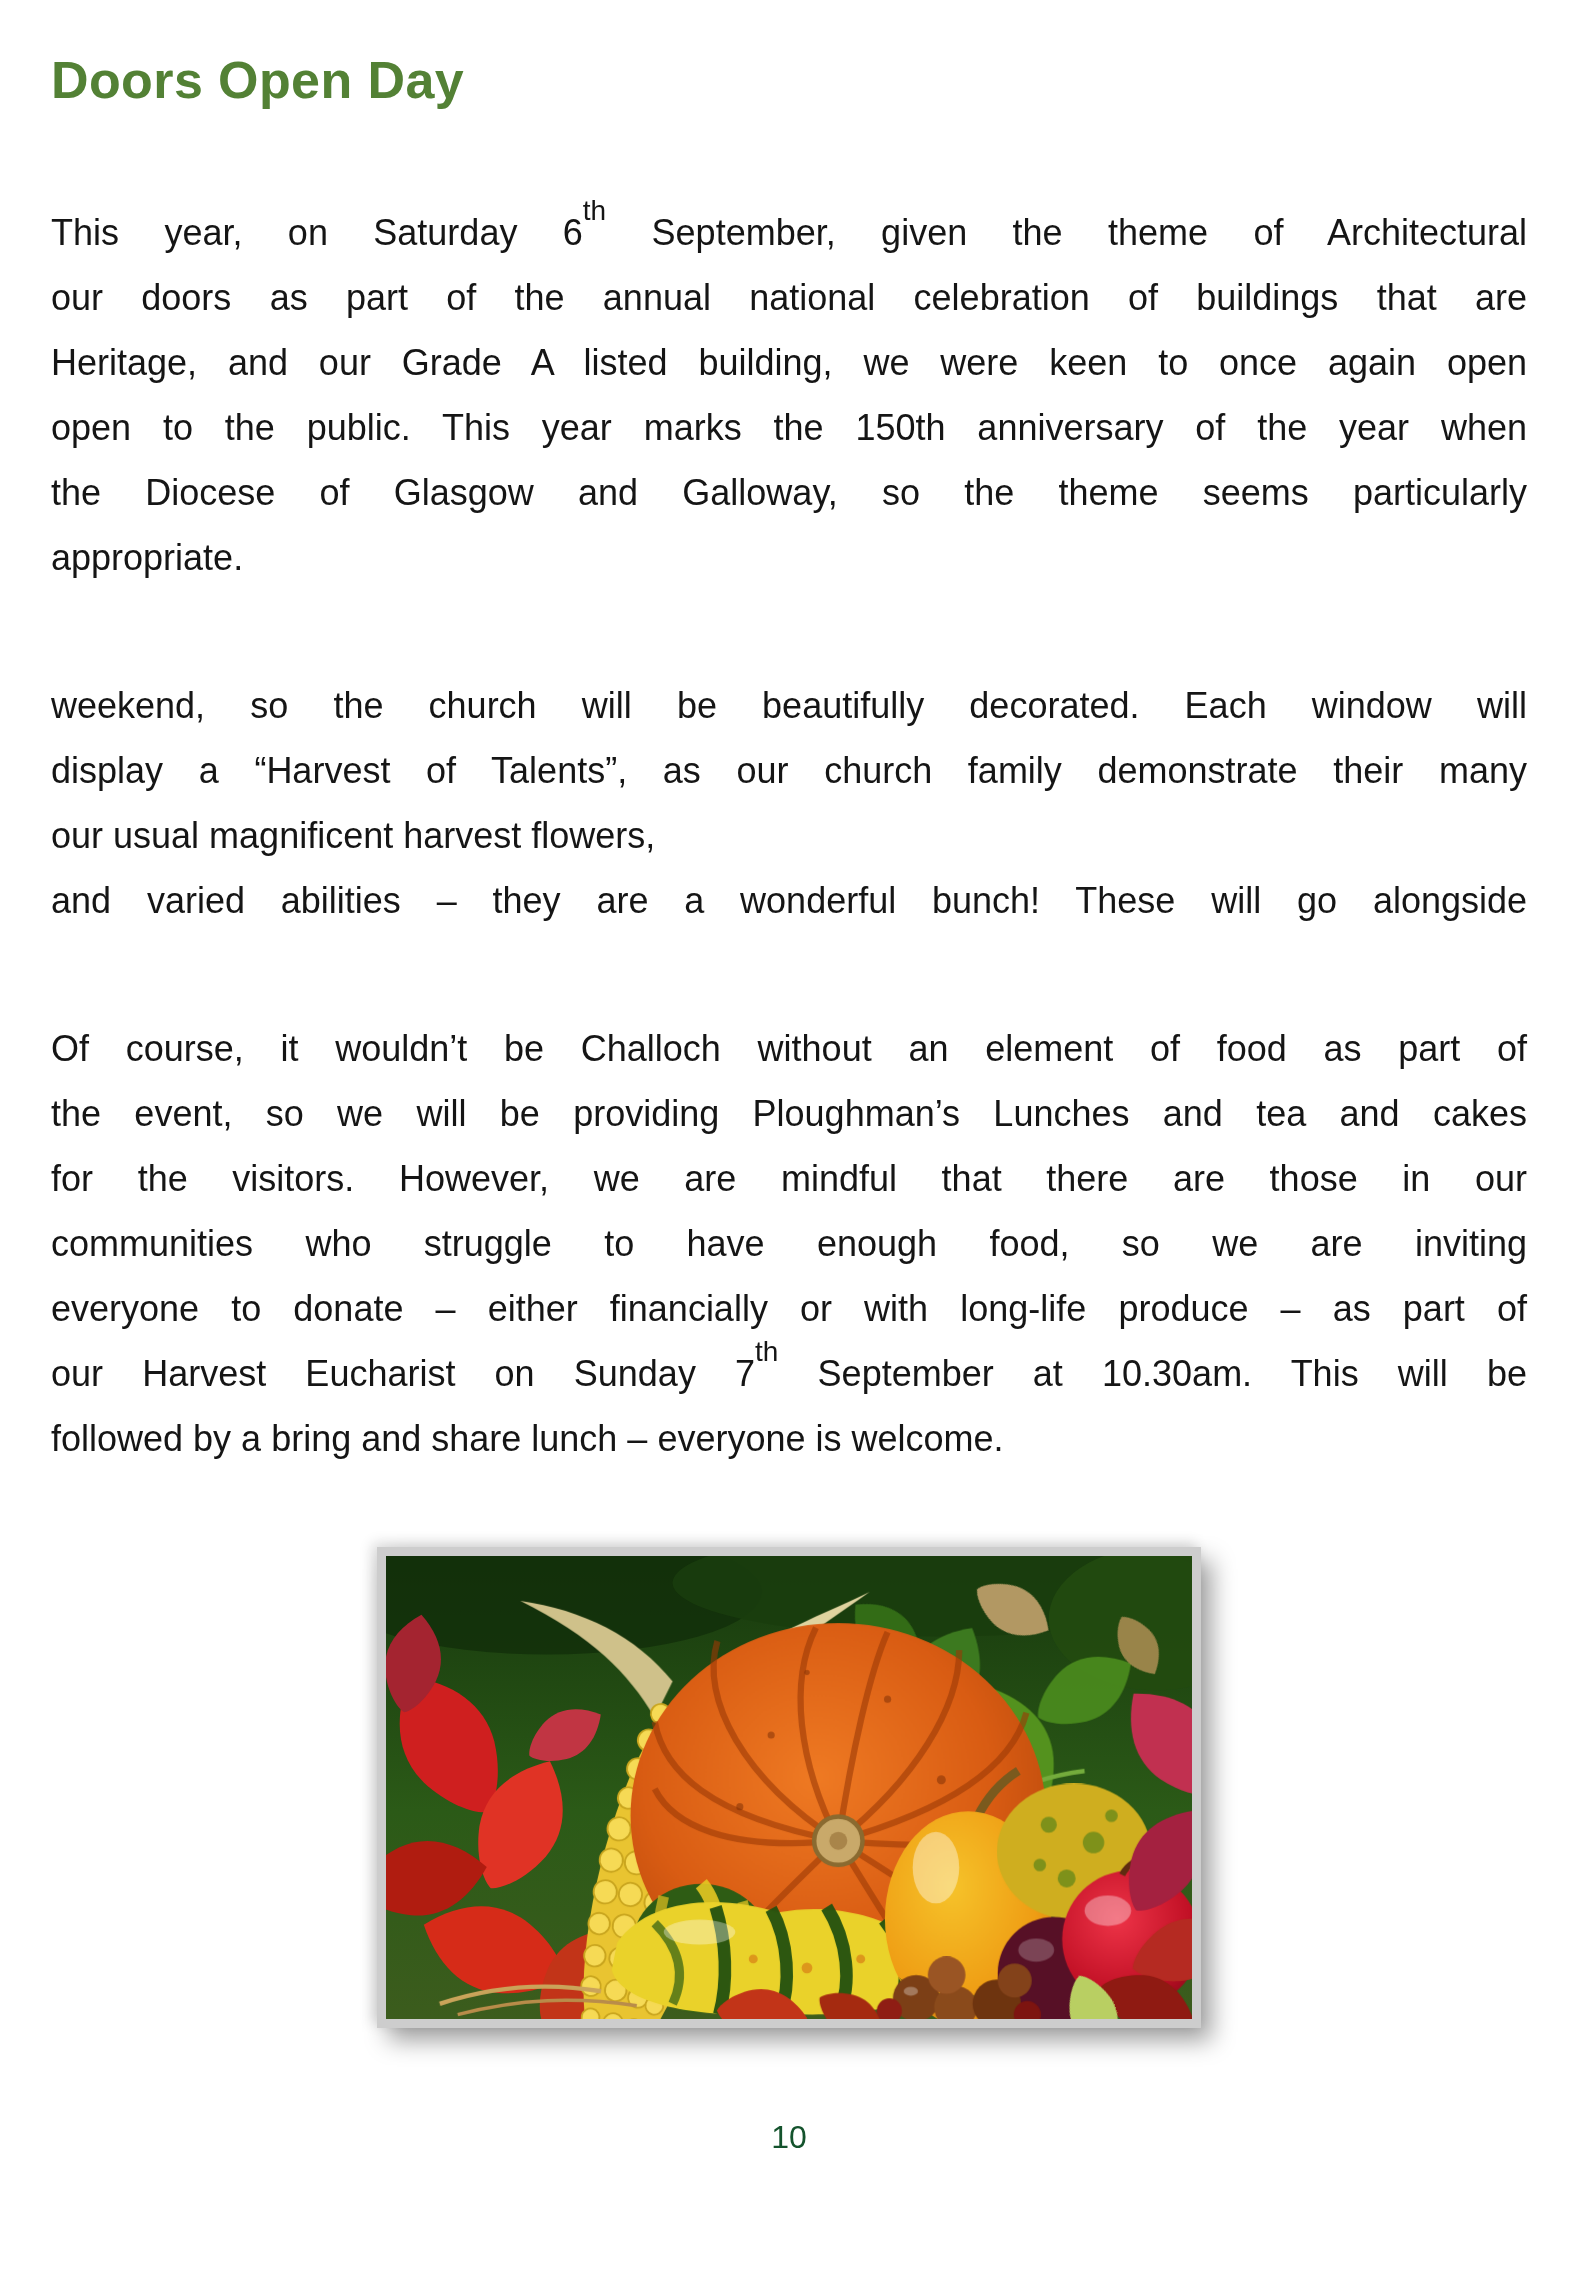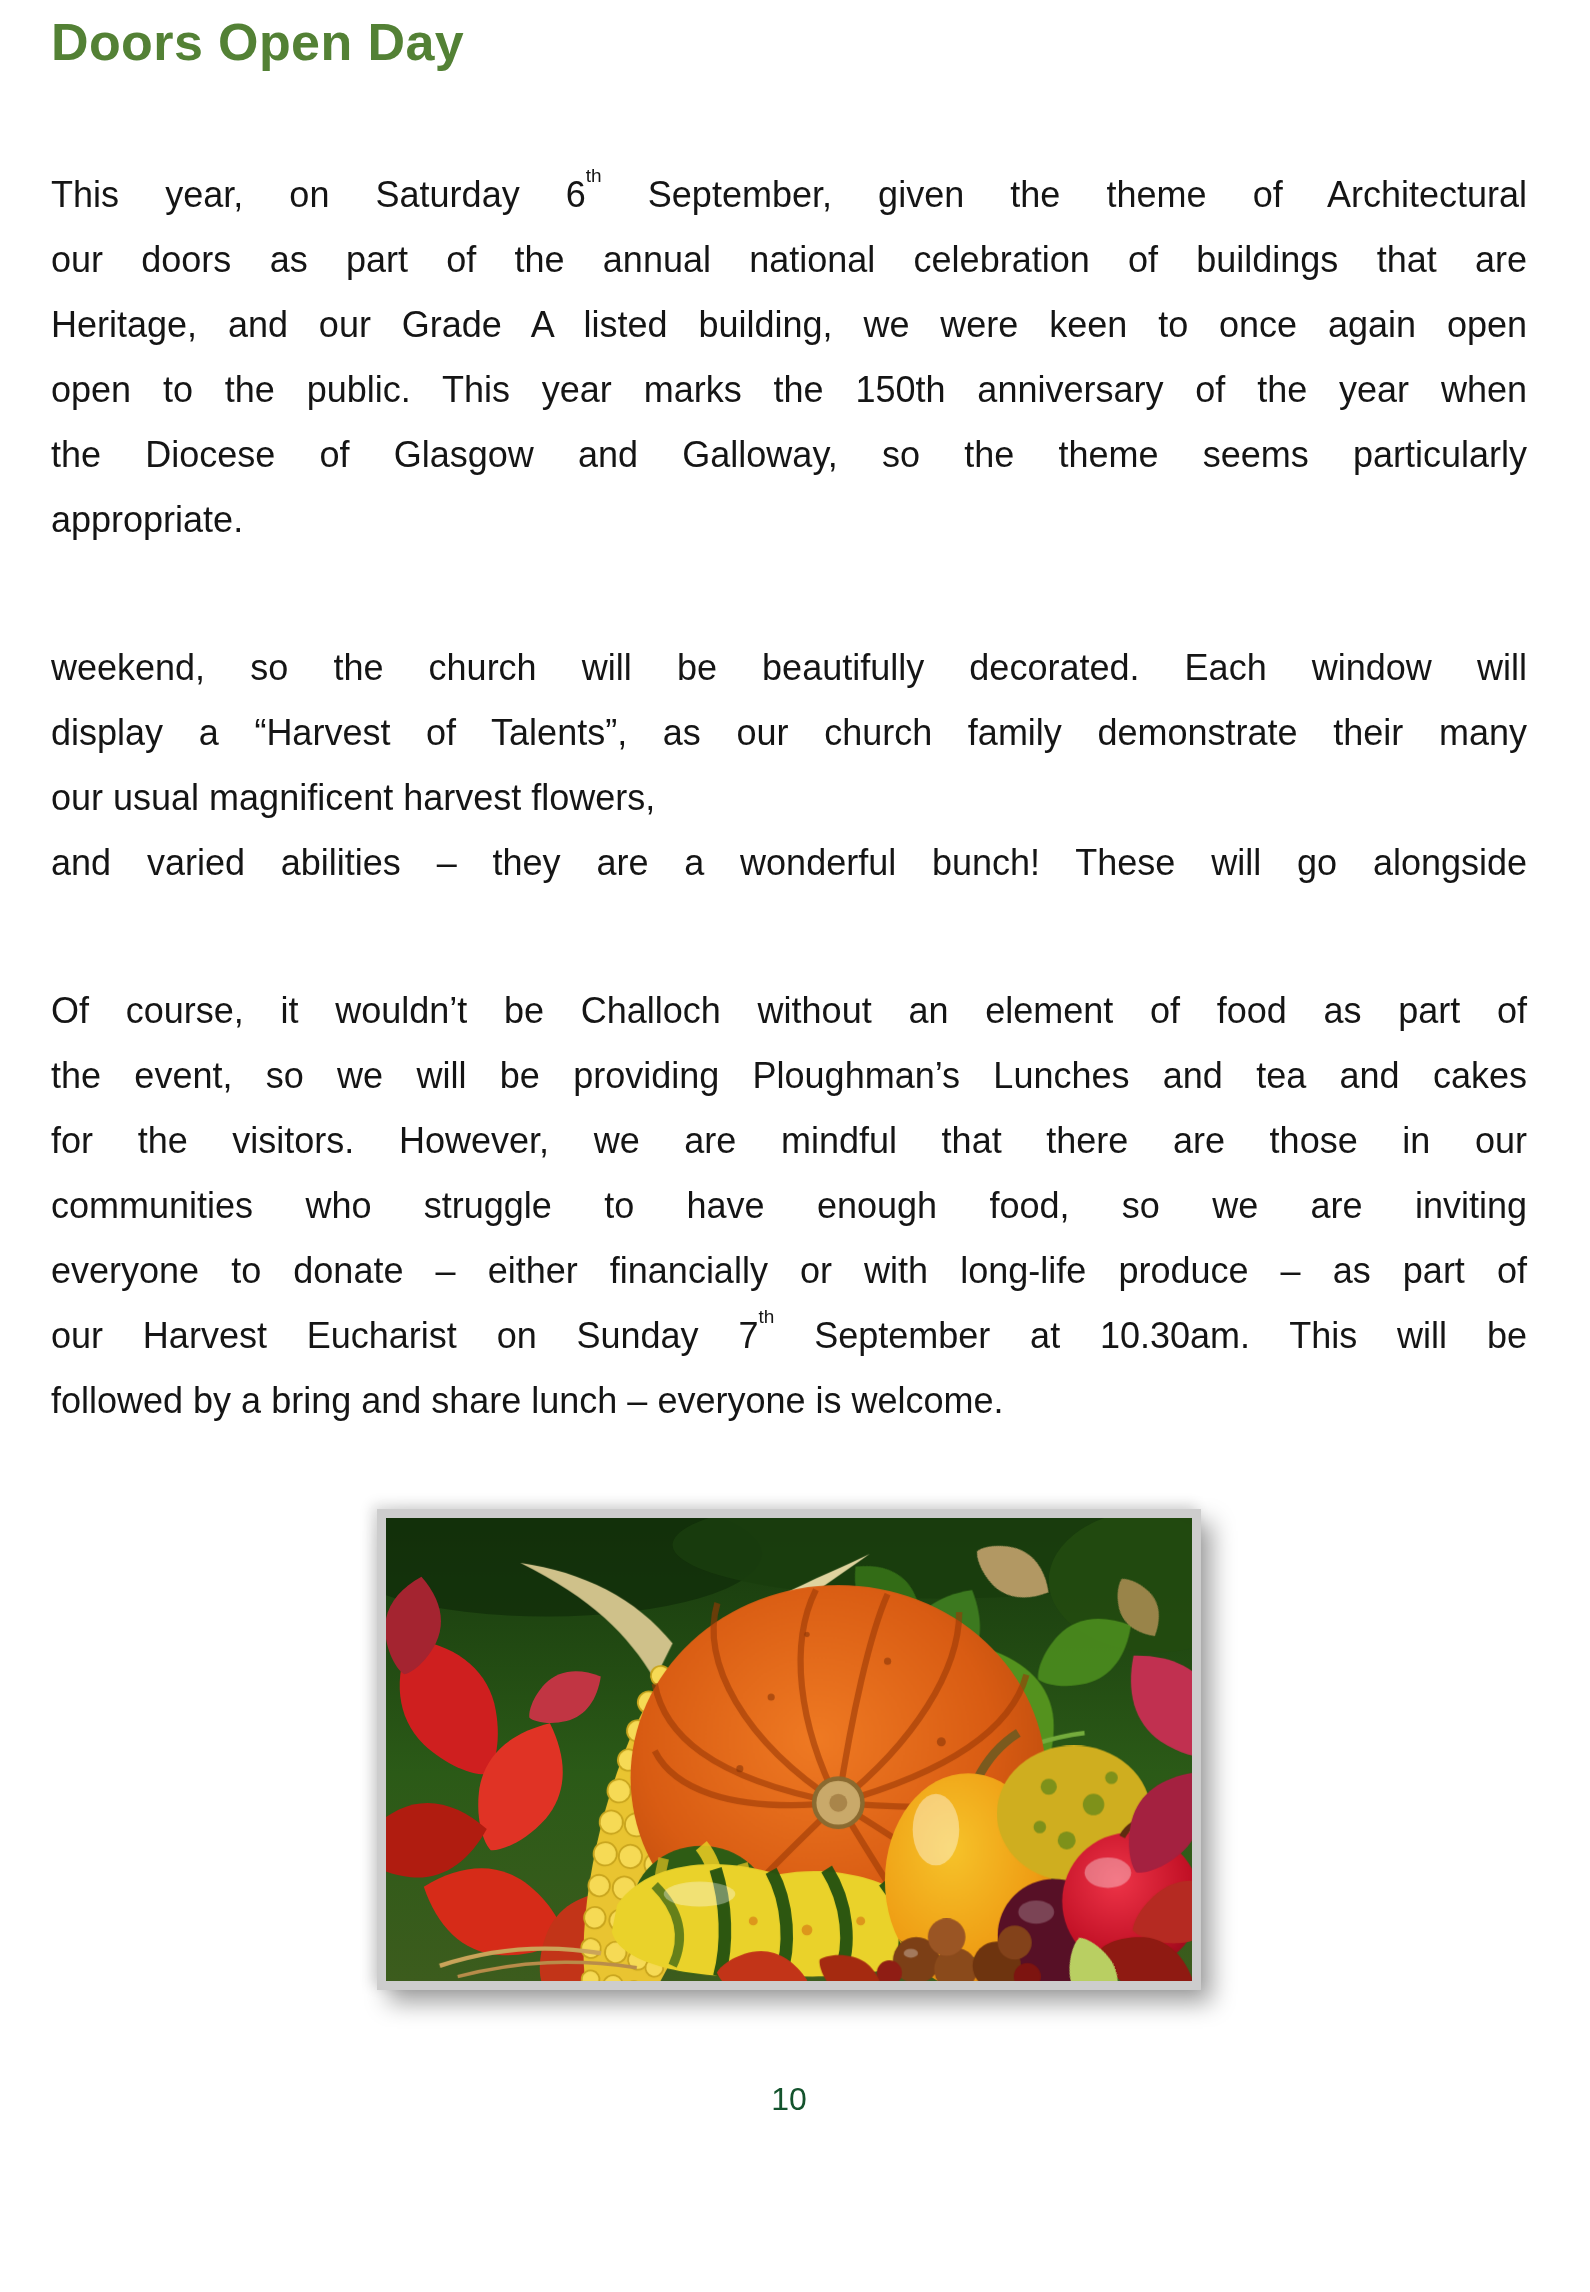--- a/index.html
+++ b/index.html
@@ -9,20 +9,21 @@
   }
   body {
     width: 1591px;
     height: 2293px;
     overflow: hidden;
     font-family: "Liberation Sans", sans-serif;
     color: #151515;
   }
   .doc {
     padding: 14.3px 64px 0 51px;
+    margin-top: 38px;
   }
   .doc-title {
     font-size: 52px;
     line-height: 57px;
     font-weight: 700;
     color: #538135;
     margin: 0;
     letter-spacing: 0.4px;
   }
   .para {
@@ -35,21 +36,21 @@
   .line {
     line-height: 65px;
     text-align: justify;
     text-align-last: justify;
     white-space: normal;
   }
   .line.last {
     text-align-last: left;
   }
   sup.ord {
-    font-size: 19px;
+    font-size: 28px;
     line-height: 0;
     position: relative;
     top: -12.5px;
   }
   .photo-wrap {
     margin: 76px auto 0 auto;
     width: 824px;
   }
   .photo-frame {
     border: 9px solid #cdcdcd;

